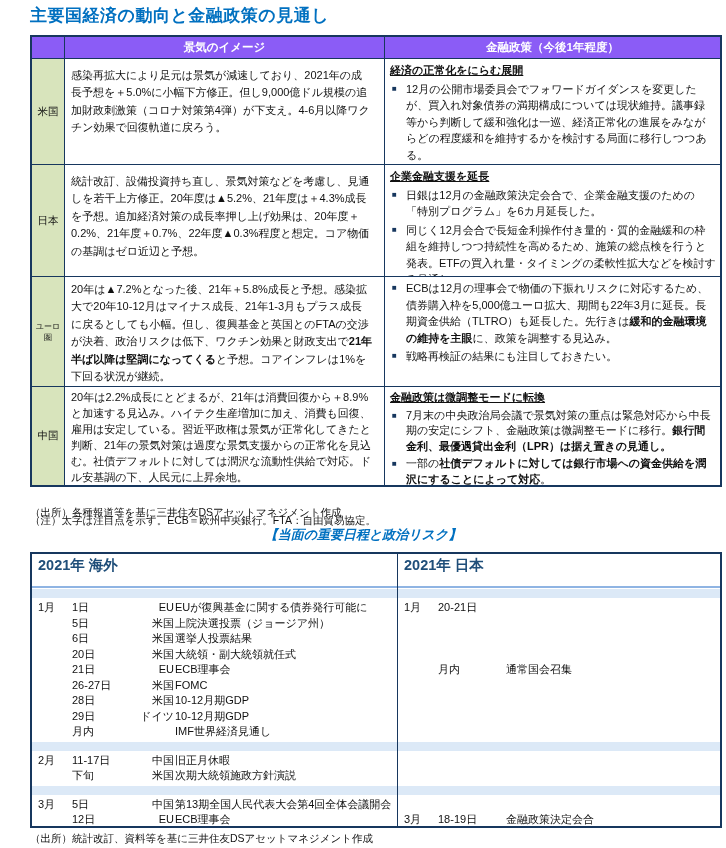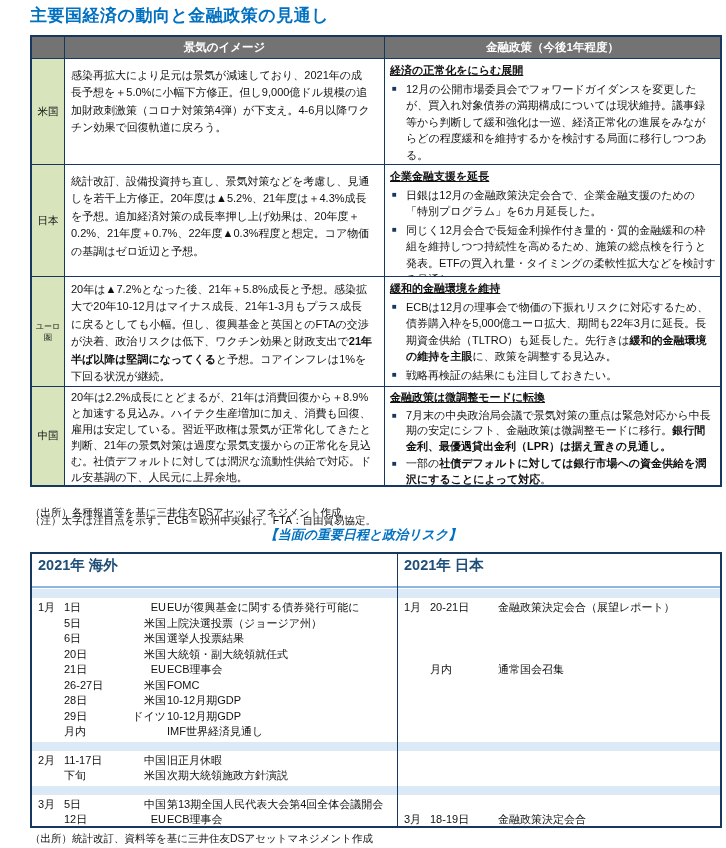--- a/index.html
+++ b/index.html
@@ -14,21 +14,21 @@
   #page-title{
     position:absolute;left:30px;top:4px;width:670px;
     font-size:17px;font-weight:bold;color:#0070C0;letter-spacing:0.5px;
   }
 
   
   #outlook-table{
     position:absolute;left:30px;top:35px;width:692px;
     border:2px solid #17375E;box-sizing:border-box;background:#fff;
   }
-  .ot-header{display:flex;height:21px;background:#737373;border-bottom:1px solid #17375E;}
+  .ot-header{display:flex;height:21px;background:#8b5cf6;border-bottom:1px solid #17375E;}
   .ot-header .hc{color:#fff;font-size:11.5px;font-weight:bold;line-height:21px;text-align:center;box-sizing:border-box;}
   .hc-label{width:33px;border-right:1px solid #17375E;}
   .hc-econ{width:320px;border-right:1px solid #17375E;}
   .hc-pol{flex:1;}
   .ot-row{display:flex;border-bottom:1px solid #17375E;box-sizing:border-box;}
   .ot-row:last-child{border-bottom:none;}
   .cell-country{
     width:33px;background:#D8E4BC;border-right:1px solid #17375E;
     display:flex;align-items:center;justify-content:center;
     font-size:10.5px;box-sizing:border-box;text-align:center;
@@ -64,21 +64,21 @@
   #schedule-col-japan{flex:1;border-left:1px solid #17375E;}
   .sched-hdr{
     height:34px;line-height:22px;padding-left:6px;
     font-size:14.5px;font-weight:bold;color:#1F4E79;
     border-bottom:2px solid #8FB4E3;box-sizing:border-box;white-space:nowrap;
   }
   .sep{height:9px;background:#DCE9F7;margin:2px 0;}
   .sep.first{margin-top:1px;}
   .srow{display:flex;height:15.5px;font-size:11px;line-height:15.5px;white-space:nowrap;overflow:hidden;padding-left:6px;}
   .srow .m{width:26px;flex:none;}
-  .srow .d{width:60px;flex:none;}
+  .srow .d{width:60px;flex:none;margin-left:8px;}
   .srow .r{width:42px;flex:none;text-align:right;margin-right:1px;}
   .srow .e{flex:1;overflow:hidden;}
   #schedule-col-japan .srow .d{width:68px;}
 </style>
 </head>
 <body>
 
 <div id="page-title">主要国経済の動向と金融政策の見通し</div>
 
 <div id="outlook-table">
@@ -117,21 +117,20 @@
             <span class="bt"><span>同じく12月会合で長短金利操作付き量的・質的金融緩和の枠組を維持しつつ持続性を高めるため、施策の総点検を行うと発表。ETFの買入れ量・タイミングの柔軟性拡大などを検討する見通し。</span></span>
           </div>
         </div>
     </div>
   </div>
 
   <div class="ot-row" style="height:110px;">
     <div class="cell-country small">ユーロ圏</div>
     <div class="cell-econ" style="padding-top:4px;"><span>20年は▲7.2%となった後、21年＋5.8%成長と予想。感染拡大で20年10-12月はマイナス成長、21年1-3月もプラス成長に戻るとしても小幅。但し、復興基金と英国とのFTAの交渉が決着、政治リスクは低下、ワクチン効果と財政支出で</span><span class="b">21年半ば以降は堅調になってくる</span><span>と予想。コアインフレは1%を下回る状況が継続。</span></div>
     <div class="cell-pol">
-      <div class="pol-title">緩和的金融環境を維持</div>
       <div>
           <div class="bullet">
             <span class="sq">■</span>
             <span class="bt"><span>ECBは12月の理事会で物価の下振れリスクに対応するため、債券購入枠を5,000億ユーロ拡大、期間も22年3月に延長。長期資金供給（TLTRO）も延長した。先行きは</span><span class="b">緩和的金融環境の維持を主眼</span><span>に、政策を調整する見込み。</span></span>
           </div>
           <div class="bullet">
             <span class="sq">■</span>
             <span class="bt"><span>戦略再検証の結果にも注目しておきたい。</span></span>
           </div>
         </div>
@@ -255,21 +254,20 @@
         </div>
       </div>
   </div>
   <div class="sched-col" id="schedule-col-japan">
     <div class="sched-hdr">2021年  日本</div>
     <div class="sep first"></div>
     <div>
         <div class="srow">
           <span class="m">1月</span>
           <span class="d">20-21日</span>
-          <span class="e">金融政策決定会合（展望レポート）</span>
         </div>
         <div class="srow">
           <span class="m"></span>
           <span class="d"></span>
           <span class="e"></span>
         </div>
         <div class="srow">
           <span class="m"></span>
           <span class="d"></span>
           <span class="e"></span>

